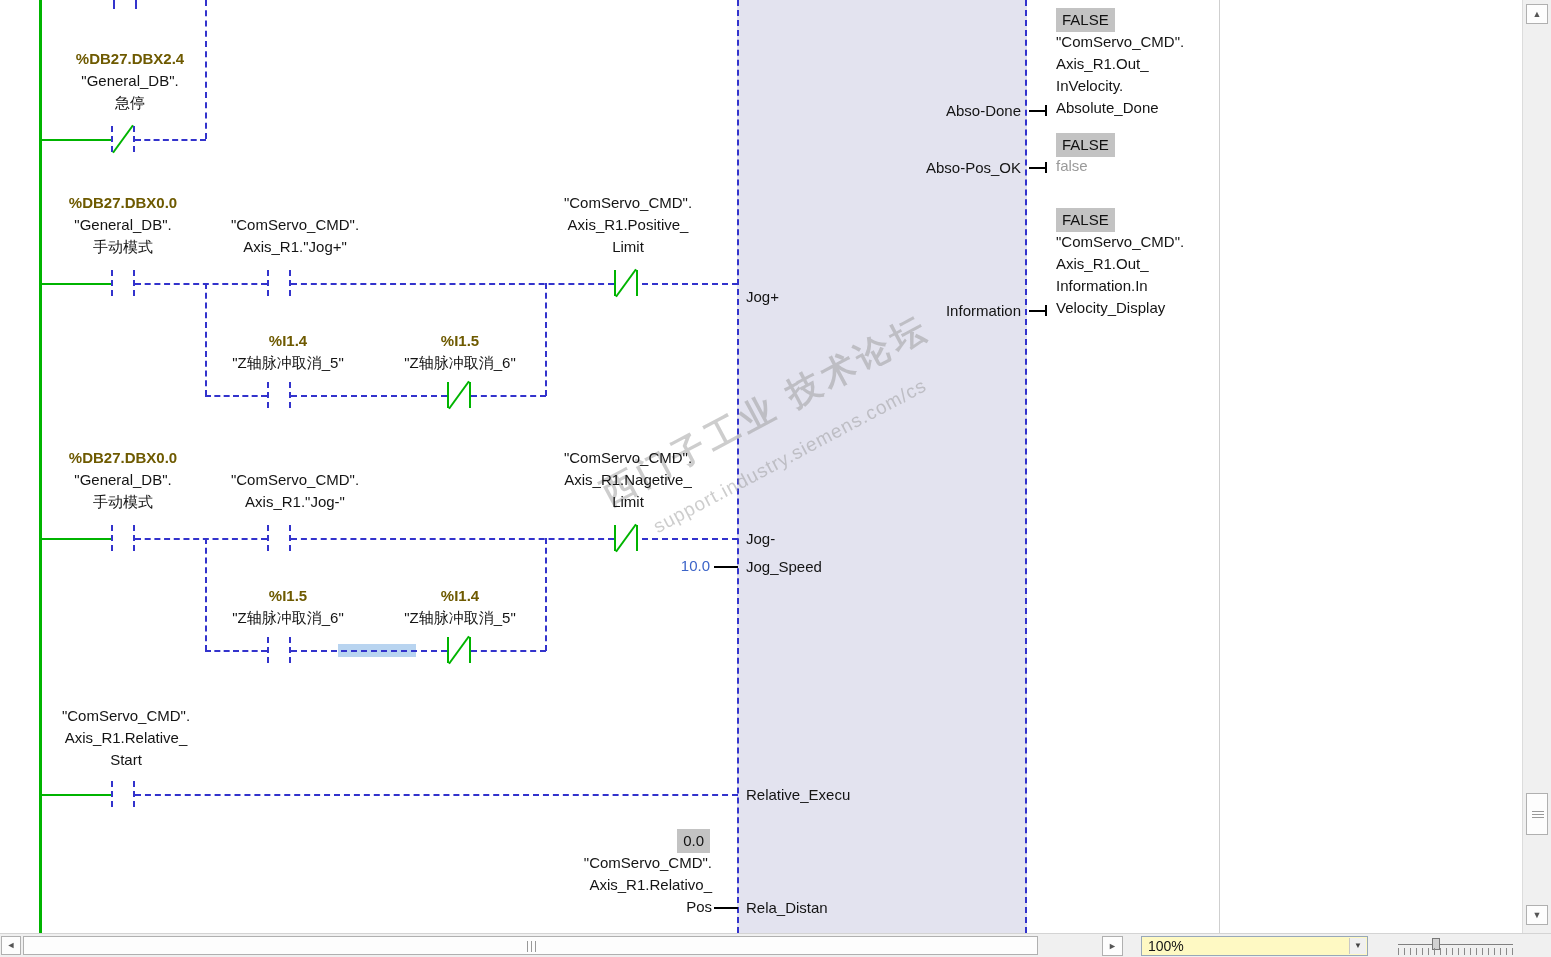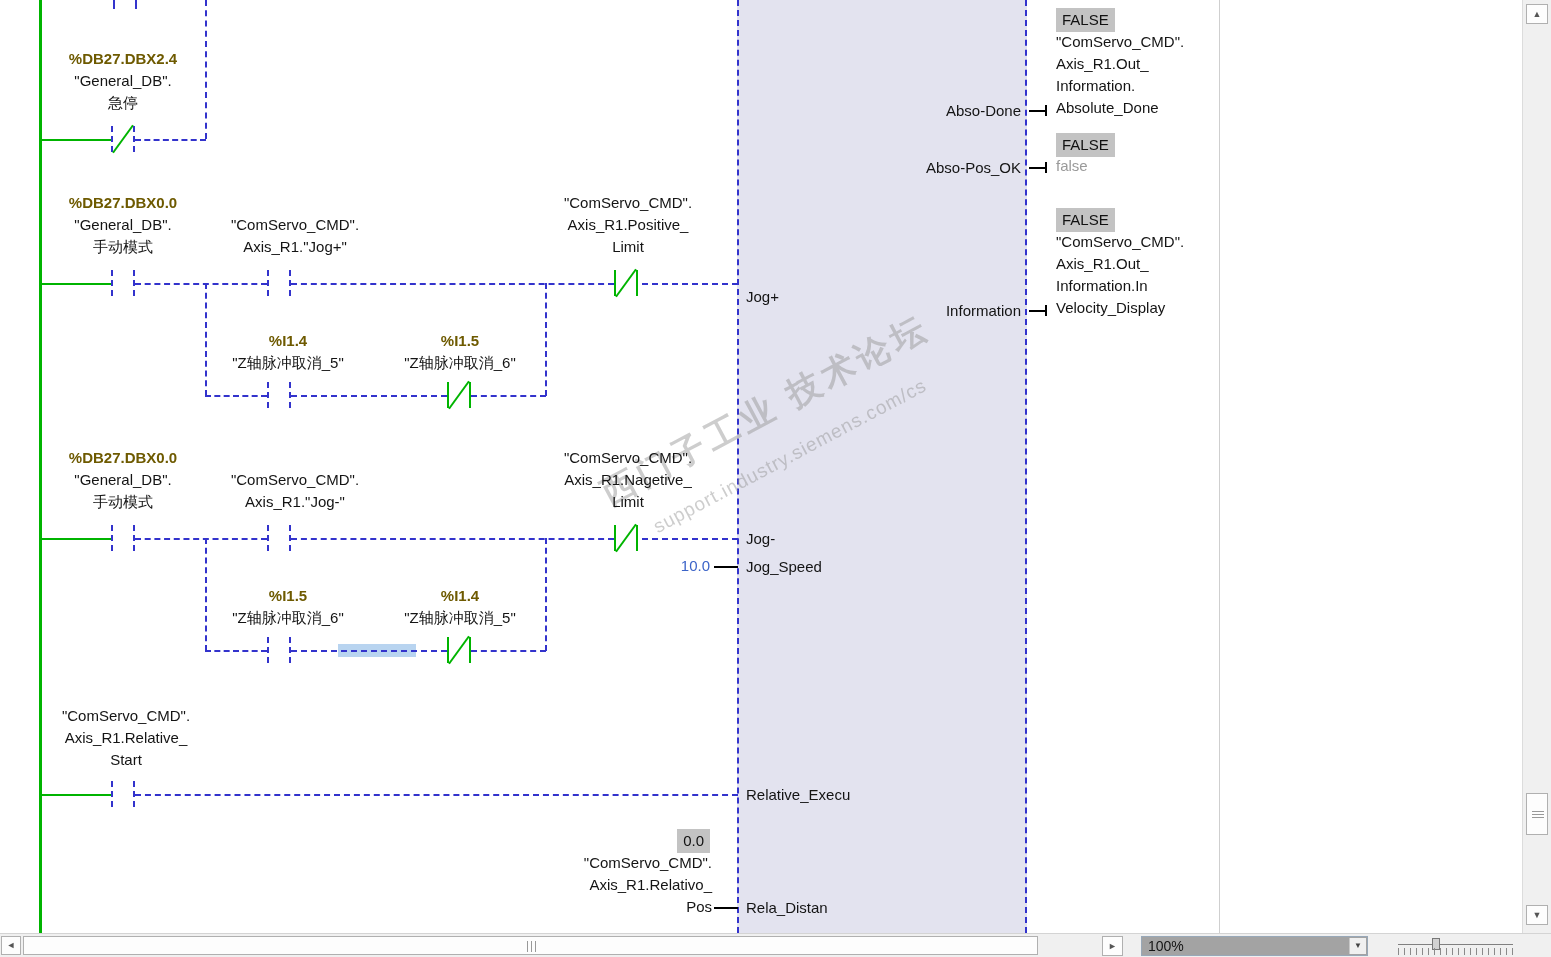--- a/index.html
+++ b/index.html
@@ -50,21 +50,21 @@
         border-left:1px solid #dcdcdc; }
   .sbtn { position:absolute; background:#fdfdfd; border:1px solid #b0b0b0; color:#555;
         font-size:9px; text-align:center; line-height:18px; }
   .sthumb { position:absolute; background:#fdfdfd; border:1px solid #b0b0b0; }
   .gripv { position:absolute; left:5px; top:16px; width:12px; height:8px;
         background:repeating-linear-gradient(0deg,#999 0 1px,transparent 1px 3px); }
   .griph { position:absolute; left:50%; top:4px; width:9px; height:11px; margin-left:-4px;
         background:repeating-linear-gradient(90deg,#999 0 1px,transparent 1px 4px); }
   .bottombar { position:absolute; left:0; top:933px; width:1551px; height:24px; background:#f0f0f0;
         border-top:1px solid #d4d4d4; }
-  .zoombox { position:absolute; left:1141px; top:2px; width:227px; height:20px; background:#a3a3a3;
+  .zoombox { position:absolute; left:1141px; top:2px; width:227px; height:20px; background:#fef9c3;
         border:1px solid #98a8b8; font-size:14px; line-height:18px; }
   .zoombox .zv { padding-left:6px; }
   .ddbtn { position:absolute; right:1px; top:1px; width:17px; height:16px; background:#f0f0f0;
         border-left:1px solid #c8c8c8; text-align:center; font-size:8px; line-height:16px; color:#444; }
   .slider-track { position:absolute; left:1398px; top:944px; width:115px; height:0; border-top:1px solid #808080; }
   .slider-thumb { position:absolute; left:1432px; top:938px; width:8px; height:12px; background:#d2d2d2;
         border:1px solid #777; }
   .slider-ticks { position:absolute; left:1398px; top:948px; width:115px; height:7px;
         background:repeating-linear-gradient(90deg,#8a8a8a 0 1px,transparent 1px 6px); }
 </style>
@@ -77,21 +77,21 @@
 
   <div class="watermark">
     <div class="w1">西门子工业  技术论坛</div>
     <div class="w2">support.industry.siemens.com/cs</div>
   </div>
 
   <i class="rail"></i>
 
   <i class="vwire" style="left:113px;top:0;height:9px"></i>
   <i class="vwire" style="left:135px;top:0;height:9px"></i>
-  <div class="lbl center" style="left:33px;top:48px;width:180px">
+  <div class="lbl center" style="left:40px;top:48px;width:180px">
     <div class="addr">%DB27.DBX2.4</div>
     <div>"General_DB".</div>
     <div>急停</div>
   </div>
   <i class="wire" style="left:40px;top:139px;width:71px"></i>
   <span class="contact" style="left:111px;top:126px">
       <i class="slash"></i>
     </span>
   <i class="wire dash" style="left:135px;top:139px;width:71px"></i>
   <i class="vwire" style="left:205px;top:0;height:139px"></i>
@@ -218,21 +218,21 @@
   <i class="vwire blk" style="left:1045px;top:162px;height:11px"></i>
   <i class="wire blk" style="left:1029px;top:310px;width:17px"></i>
   <i class="vwire blk" style="left:1045px;top:305px;height:11px"></i>
 
   <div class="lbl" style="left:1056px;top:8px">
     <span class="statebox">FALSE</span>
   </div>
   <div class="lbl" style="left:1056px;top:31px">
     <div>"ComServo_CMD".</div>
     <div>Axis_R1.Out_</div>
-    <div>Information.</div>
+    <div>InVelocity.</div>
     <div>Absolute_Done</div>
   </div>
   <div class="lbl" style="left:1056px;top:133px">
     <span class="statebox">FALSE</span>
   </div>
   <div class="lbl grayval" style="left:1056px;top:155px">false</div>
   <div class="lbl" style="left:1056px;top:208px">
     <span class="statebox">FALSE</span>
   </div>
   <div class="lbl" style="left:1056px;top:231px">

